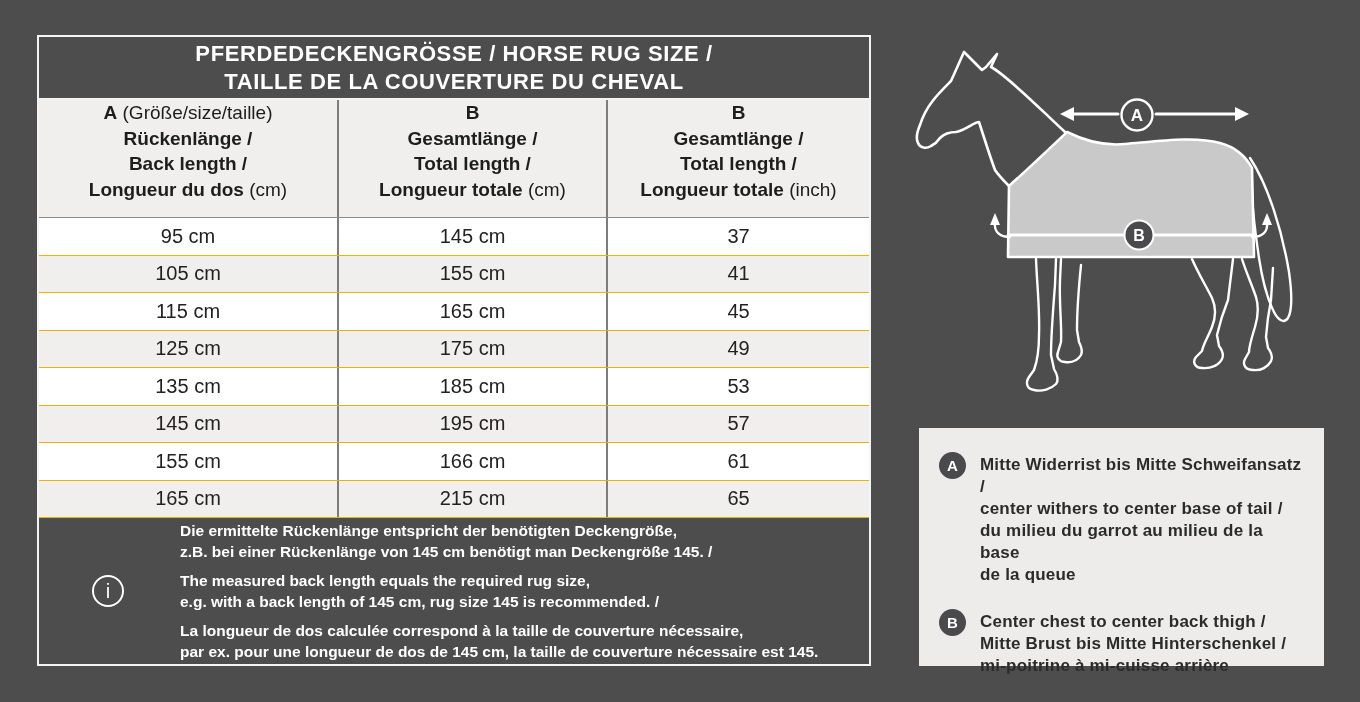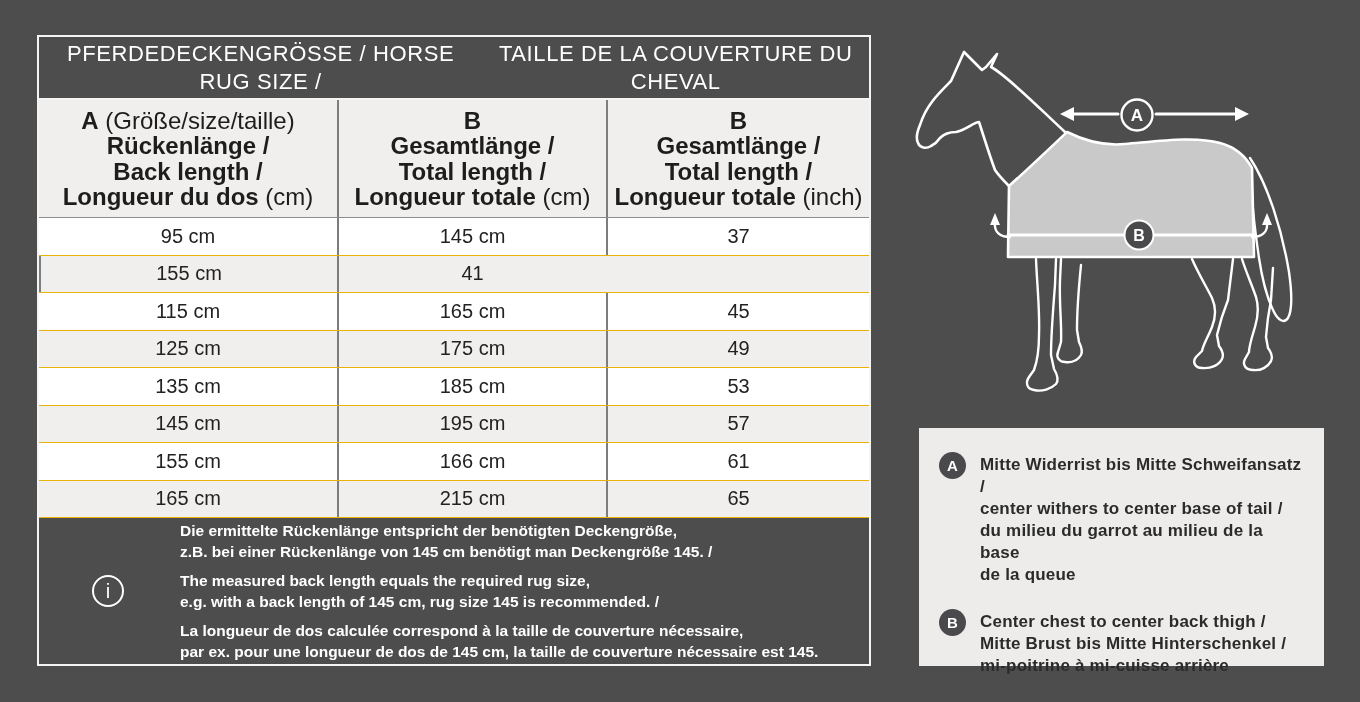--- a/index.html
+++ b/index.html
@@ -12,31 +12,31 @@
   }
 
   
   .size-table {
     position:absolute; left:37px; top:35px; width:834px; height:631px;
     border:2px solid #f4f4f4; display:flex; flex-direction:column;
     background:#fff;
   }
   .tbl-title {
     height:63px; background:#4d4d4d; color:#ffffff;
-    display:flex; justify-content:center; align-items:center;
-    font-weight:normal; font-size:22px; line-height:28px; letter-spacing:0.6px;
+    display:flex; flex-direction:column; justify-content:center; align-items:center;
+    font-weight:bold; font-size:22px; line-height:28px; letter-spacing:0.6px;
     border-bottom:2px solid #f4f4f4; text-align:center;
   }
   .tbl-head {
     display:grid; grid-template-columns:298fr 269fr 263fr;
     background:#f0efed; height:118px; border-bottom:1px solid #8c8c8c;
   }
   .tbl-head .hcell {
-    display:flex; flex-direction:column; justify-content:center; align-items:center;
-    font-size:24px; line-height:25.5px; font-weight:bold; text-align:center;
+    display:flex; flex-direction:column; justify-content:flex-start; align-items:center;
+    font-size:19px; line-height:25.5px; font-weight:bold; text-align:center;
   }
   .light { font-weight:normal; }
   .c2, .c3 { border-left:2px solid #7d7d7d; }
   .tbl-body { display:flex; flex-direction:column; }
   .trow {
     display:grid; grid-template-columns:298fr 269fr 263fr; height:37.5px;
     border-bottom:1px solid #eab308; background:#ffffff;
   }
   .trow:nth-child(even) { background:#f0efed; }
   .trow .tcell {
@@ -107,20 +107,21 @@
       </div>
     </div>
 
     <div class="tbl-body">
       <div class="trow">
         <div class="tcell c1">95 cm</div>
         <div class="tcell c2">145 cm</div>
         <div class="tcell c3">37</div>
       </div>
       <div class="trow">
+        <div class="tcell c1">105 cm</div>
         <div class="tcell c2">155 cm</div>
         <div class="tcell c3">41</div>
       </div>
       <div class="trow">
         <div class="tcell c1">115 cm</div>
         <div class="tcell c2">165 cm</div>
         <div class="tcell c3">45</div>
       </div>
       <div class="trow">
         <div class="tcell c1">125 cm</div>

